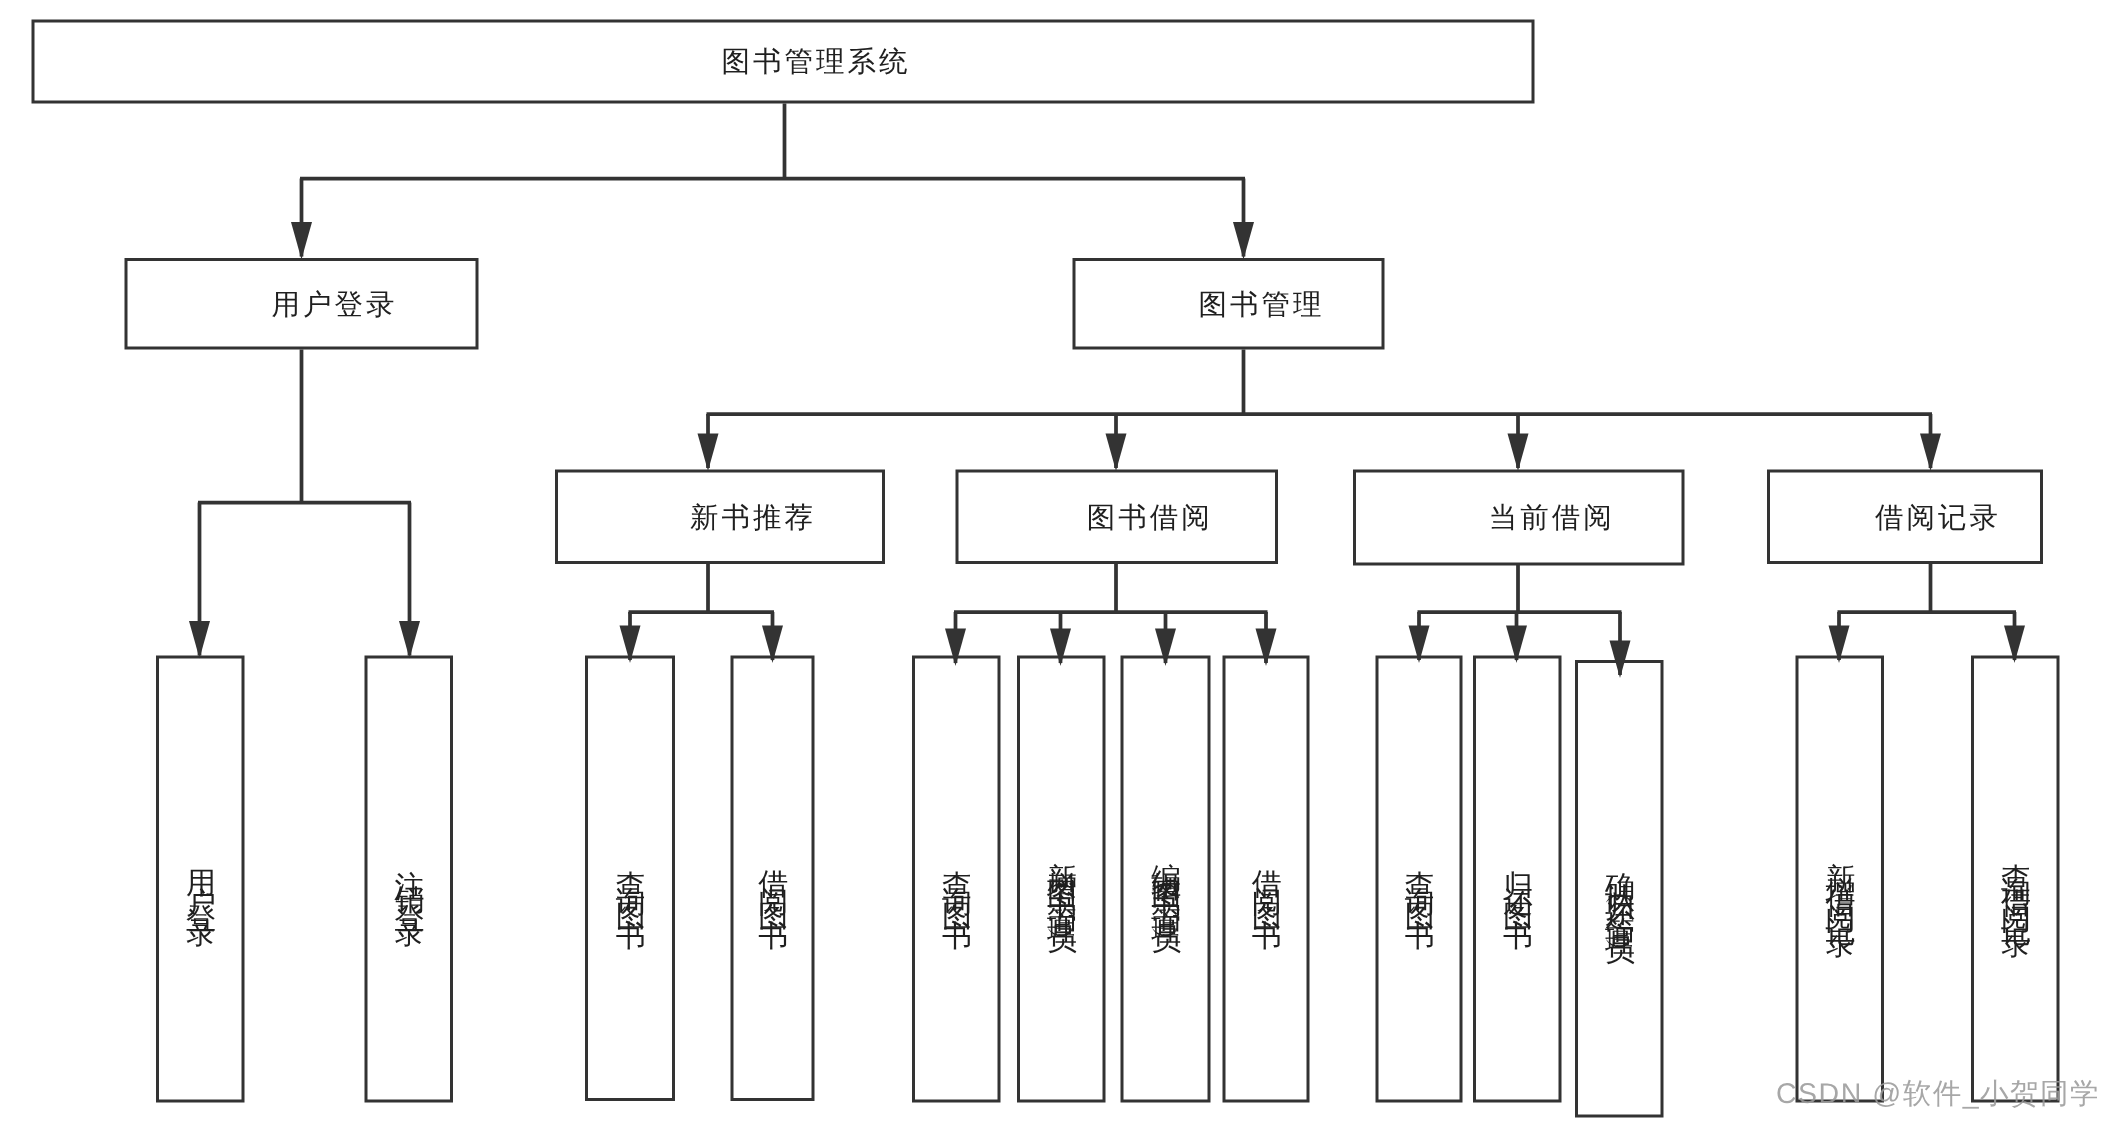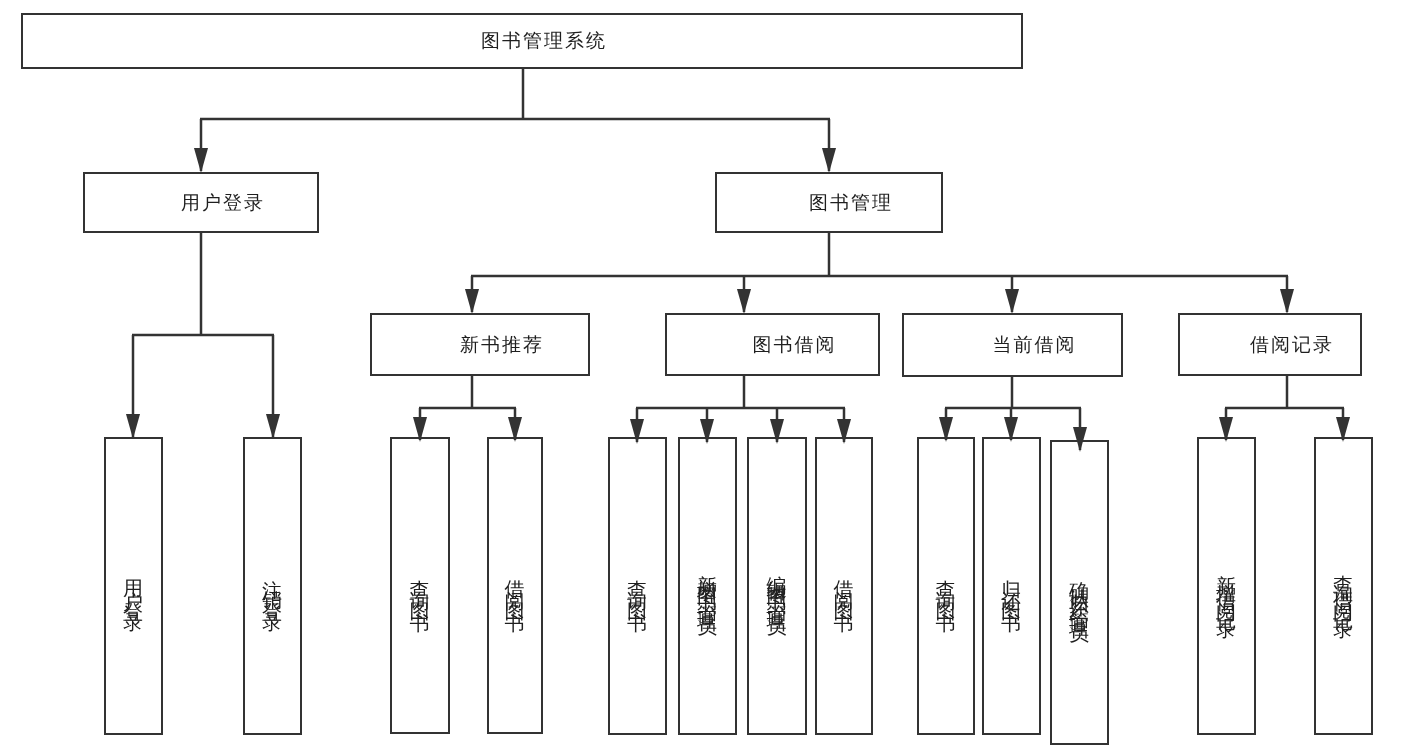--- a/index.html
+++ b/index.html
@@ -130,24 +130,24 @@
     <line x1="1225" y1="408" x2="1344" y2="408"></line>
     <line x1="1226" y1="408" x2="1226" y2="440"></line>
     <polygon points="1226,442 1219,417 1233,417"></polygon>
     <line x1="1343" y1="408" x2="1343" y2="440"></line>
     <polygon points="1343,442 1336,417 1350,417"></polygon>
   </svg>
 
   <div class="node box-h" style="left:21px;top:13px;width:1002px;height:56px;">图书管理系统</div>
 
   <div class="node box-h" style="left:83px;top:172px;width:236px;height:61px;">用户登录</div>
-  <div class="node box-h" style="left:715px;top:172px;width:228px;height:61px;">图书管理</div>
+  <div class="node box-h" style="left:715px;top:172px;width:208px;height:61px;">图书管理</div>
 
   <div class="node box-h" style="left:370px;top:313px;width:220px;height:63px;">新书推荐</div>
-  <div class="node box-h" style="left:637px;top:313px;width:215px;height:63px;margin-left:28px;">图书借阅</div>
+  <div class="node box-h" style="left:637px;top:313px;width:215px;height:63px;">图书借阅</div>
   <div class="node box-h" style="left:902px;top:313px;width:221px;height:64px;">当前借阅</div>
   <div class="node box-h" style="left:1178px;top:313px;width:184px;height:63px;">借阅记录</div>
 
   <div class="node box-v" style="left:104px;top:437px;width:59px;height:298px;">
     <span class="vtext">用户登录</span>
   </div>
   <div class="node box-v" style="left:243px;top:437px;width:59px;height:298px;">
     <span class="vtext">注销登录</span>
   </div>
 
@@ -181,14 +181,15 @@
     <span class="vtext" style="letter-spacing:6px;">确认归还（管理员）</span>
   </div>
 
   <div class="node box-v" style="left:1197px;top:437px;width:59px;height:298px;">
     <span class="vtext" style="letter-spacing:9px;">新增借阅记录</span>
   </div>
   <div class="node box-v" style="left:1314px;top:437px;width:59px;height:298px;">
     <span class="vtext" style="letter-spacing:9px;">查询借阅记录</span>
   </div>
 
+  <div class="watermark">CSDN @软件_小贺同学</div>
 
 </div>
 
 </body></html>

